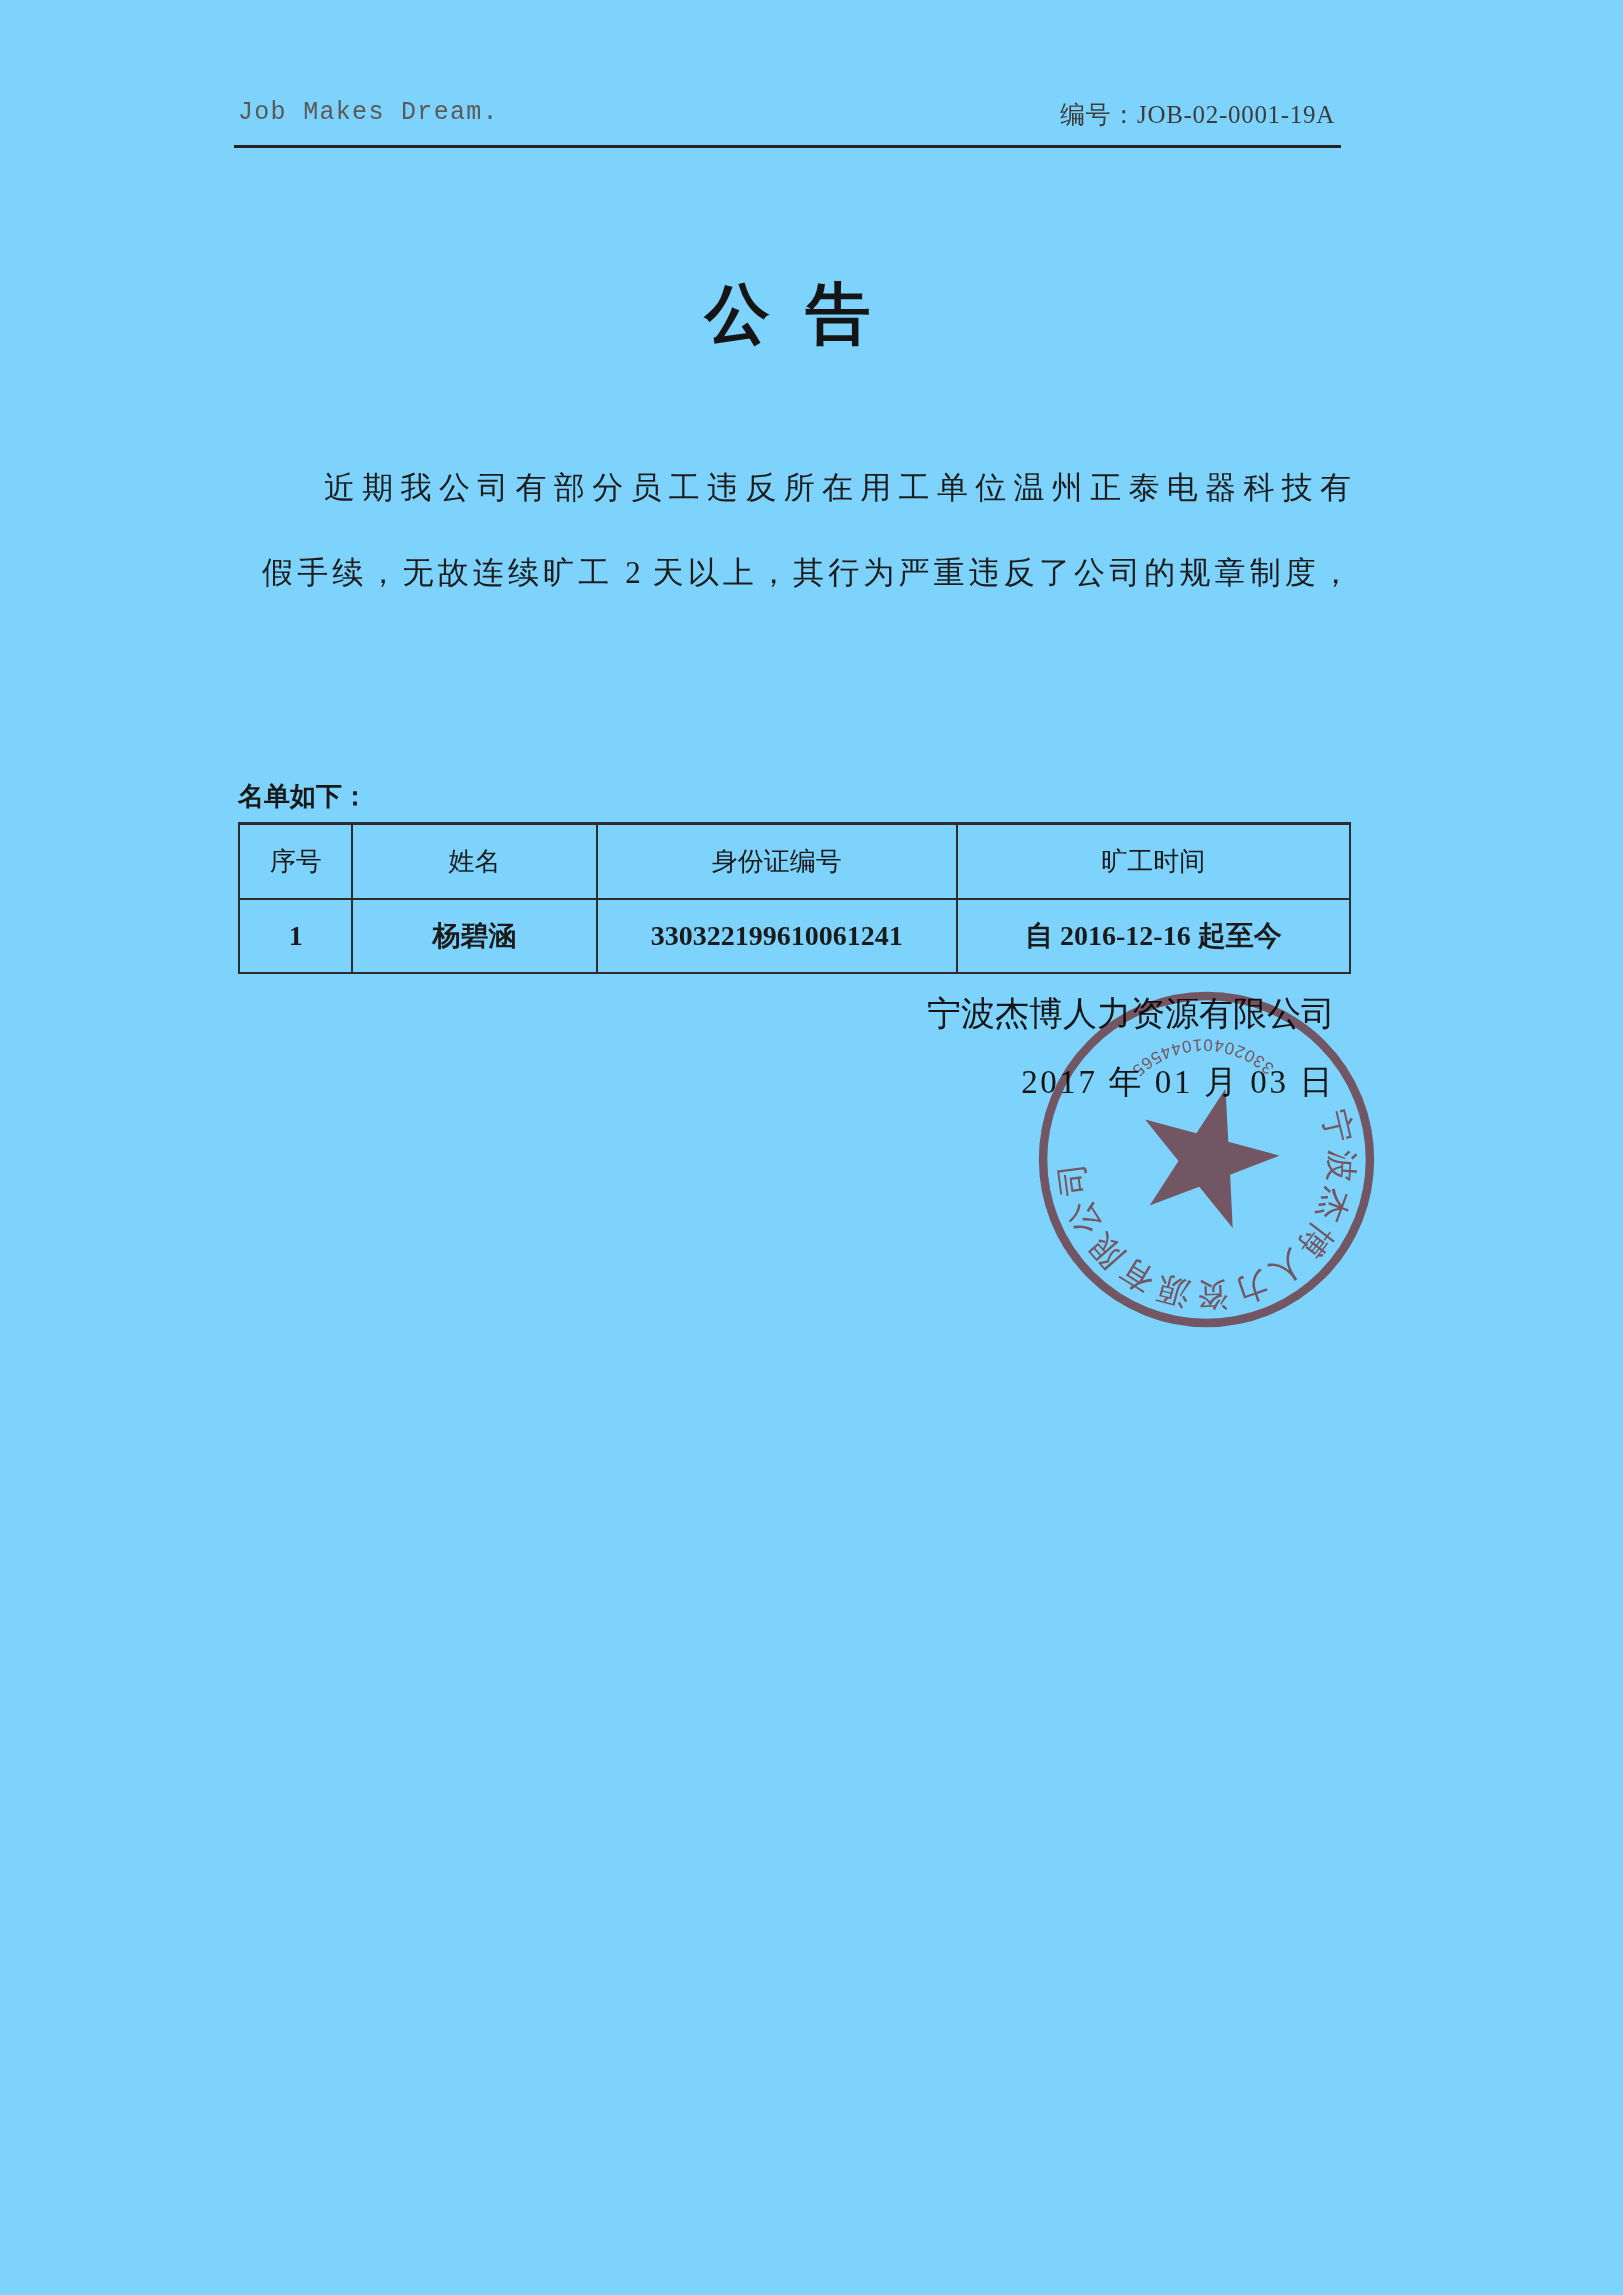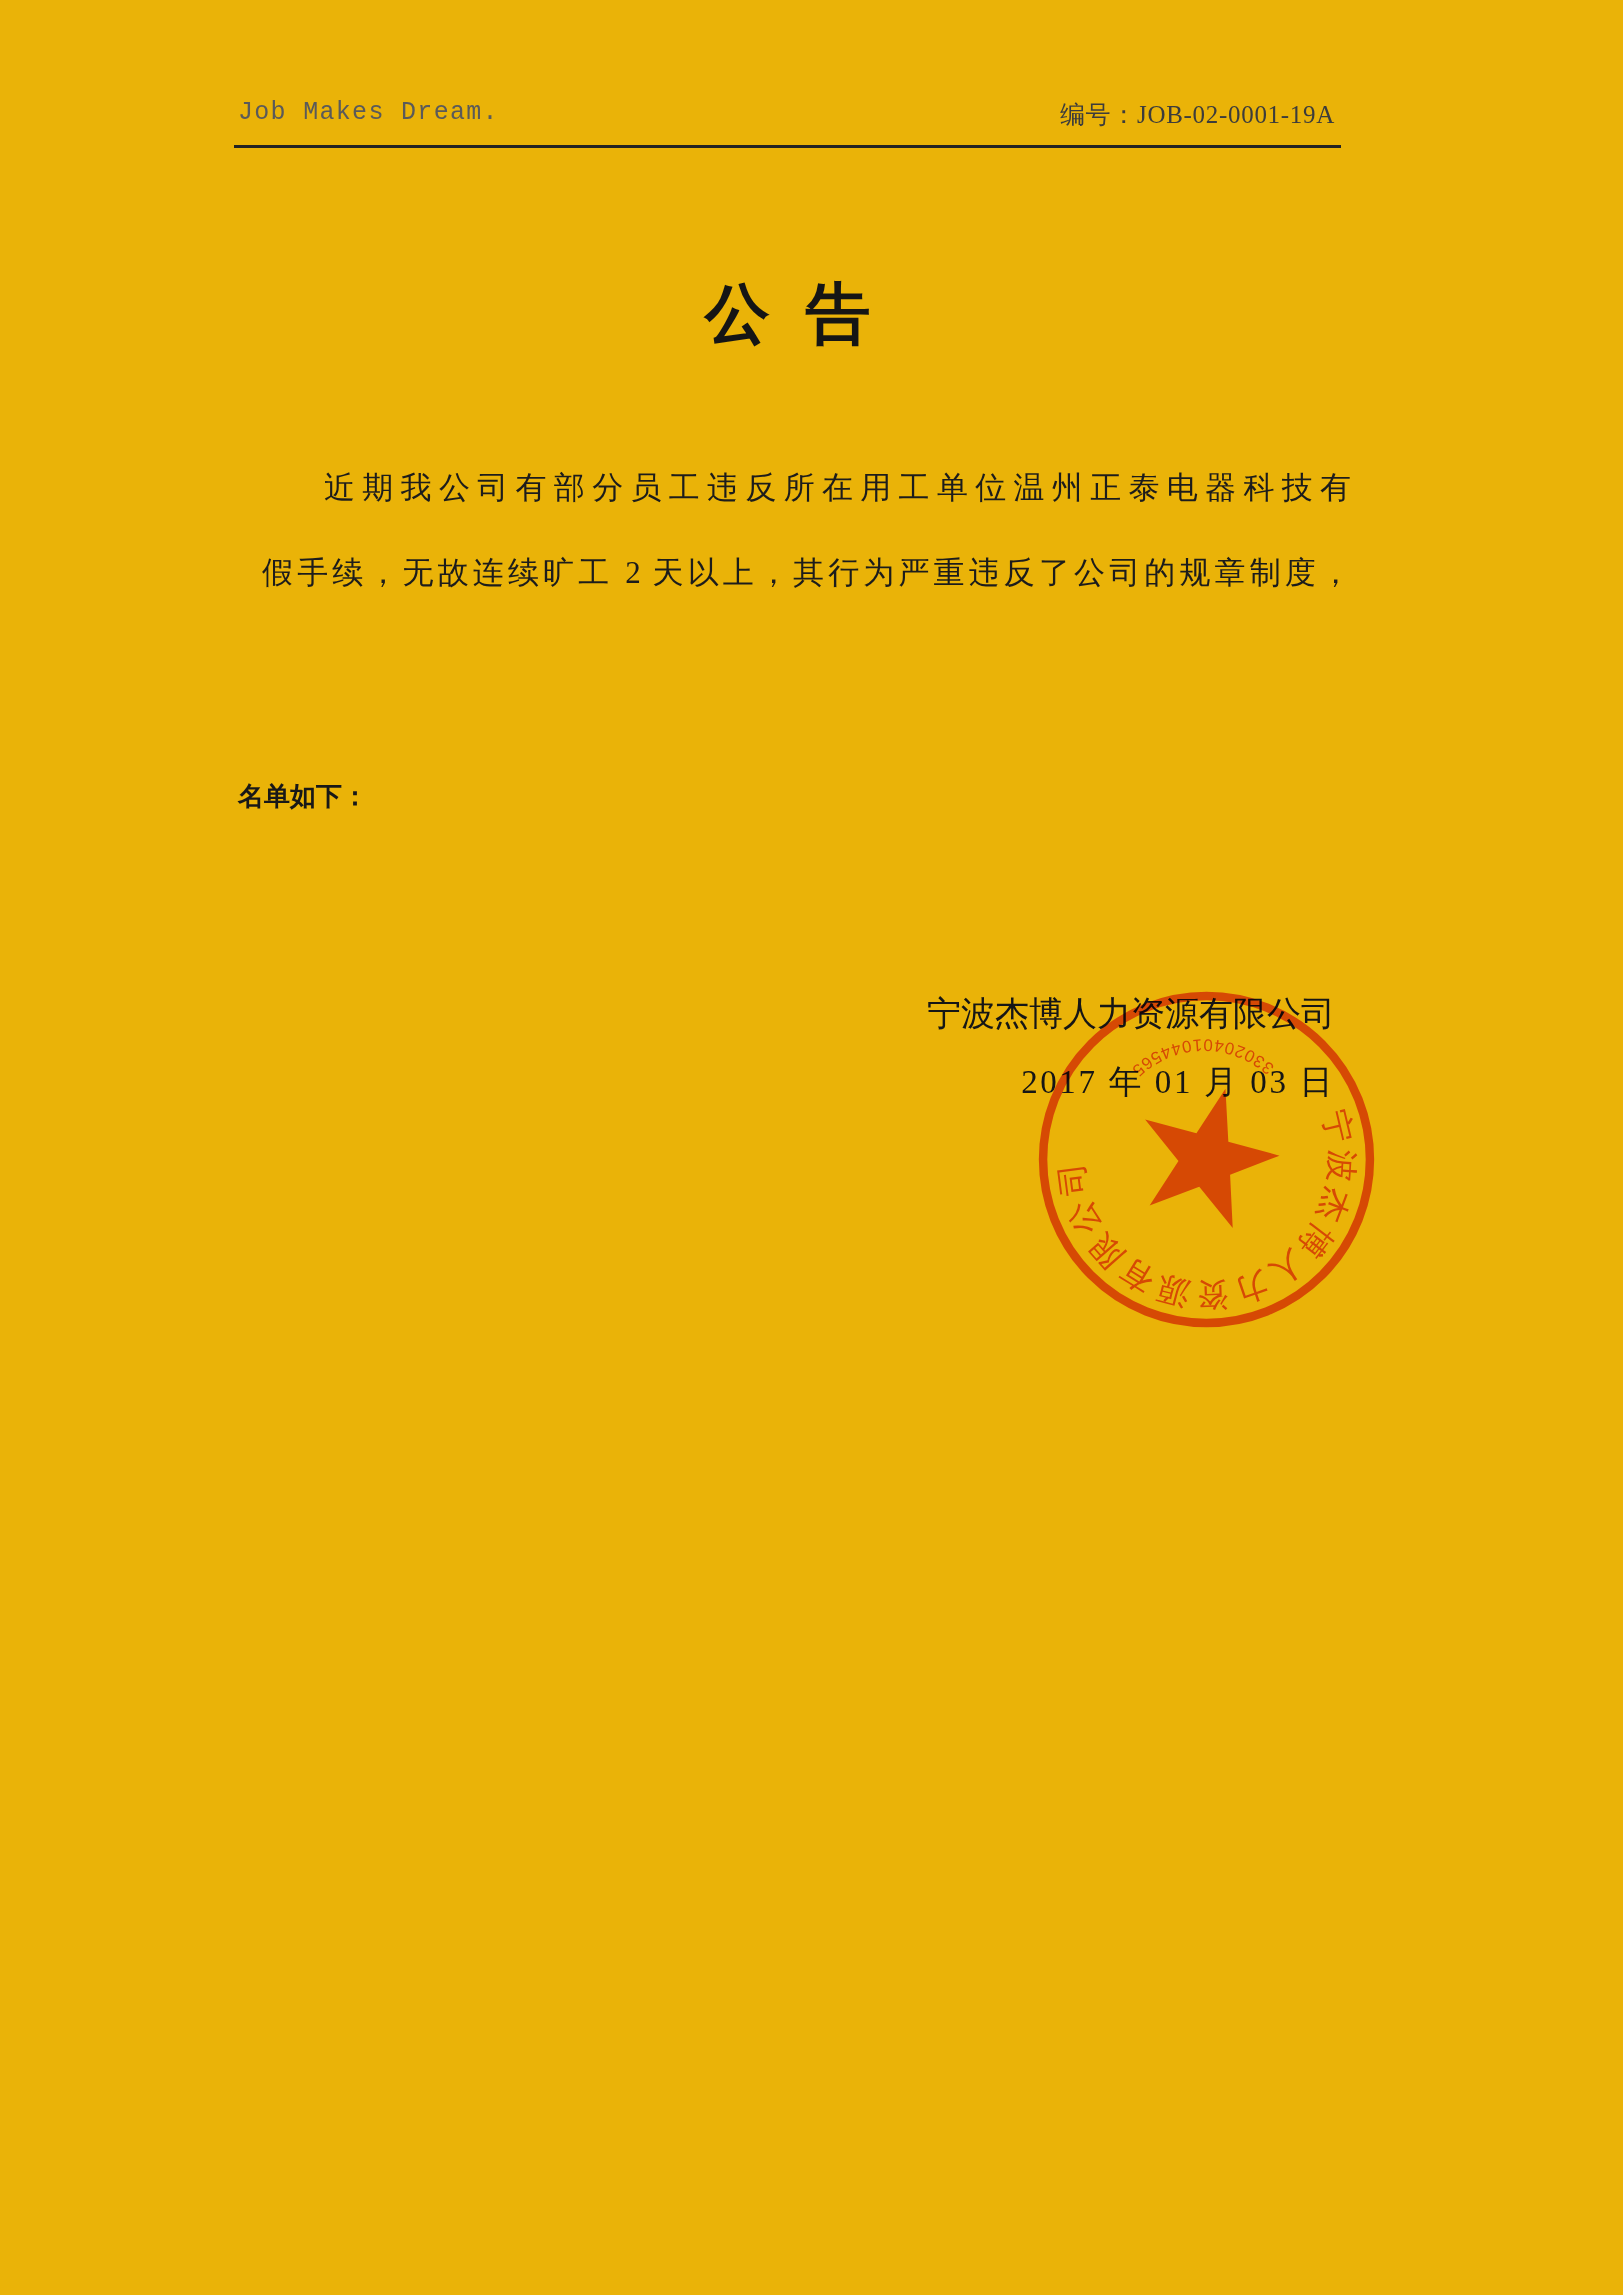--- a/index.html
+++ b/index.html
@@ -1,19 +1,19 @@
 <!DOCTYPE html>
 <html style="font-size:10.5px"><head>
 <meta charset="utf-8">
 <style>
   html,body{margin:0;padding:0;background:#ffffff;}
   .page{
     position:relative;
     width:1623px;height:2295px;
-    background:#eab308;
+    background:#7dd3fc;
     overflow:hidden;
     font-family:"Liberation Serif","DejaVu Serif",serif;
     color:#1c1c1c;
   }
   
   .hdr-left{
     position:absolute;left:238px;top:98px;
     font-family:"Liberation Mono","DejaVu Sans Mono",monospace;
     font-size:25px;color:#5a5a5a;letter-spacing:1.3px;
   }
@@ -83,20 +83,44 @@
 
   <div class="doc-title">公 告</div>
 
   <div class="body-text">
     <div class="body-line just indent">近期我公司有部分员工违反所在用工单位温州正泰电器科技有</div>
     <div class="body-line just">假手续，无故连续旷工 2 天以上，其行为严重违反了公司的规章制度，</div>
   </div>
 
   <div class="list-label">名单如下：</div>
 
+  <table class="roster">
+    <colgroup>
+      <col style="width:10.2%">
+      <col style="width:22.0%">
+      <col style="width:32.4%">
+      <col style="width:35.4%">
+    </colgroup>
+    <thead>
+      <tr>
+        <th>序号</th>
+        <th>姓名</th>
+        <th>身份证编号</th>
+        <th>旷工时间</th>
+      </tr>
+    </thead>
+    <tbody>
+      <tr>
+        <td>1</td>
+        <td>杨碧涵</td>
+        <td>330322199610061241</td>
+        <td>自 2016-12-16 起至今</td>
+      </tr>
+    </tbody>
+  </table>
 
   <div class="signature">
     <div class="sig-company">宁波杰博人力资源有限公司</div>
     <div class="sig-date">2017 年 01 月 03 日</div>
   </div>
 
   <div class="stamp">
     <svg width="353" height="353" viewBox="0 0 540 540">
       <g fill="#e8534e" stroke="none">
 

